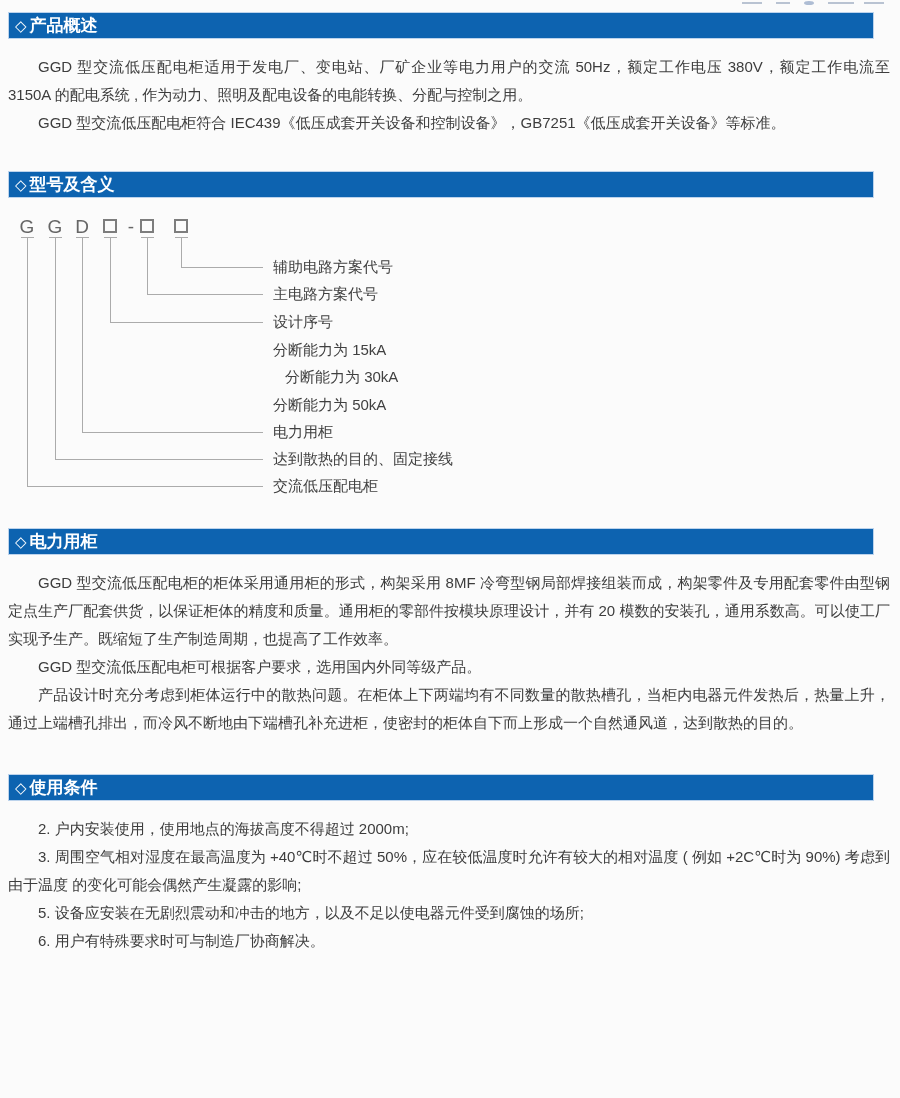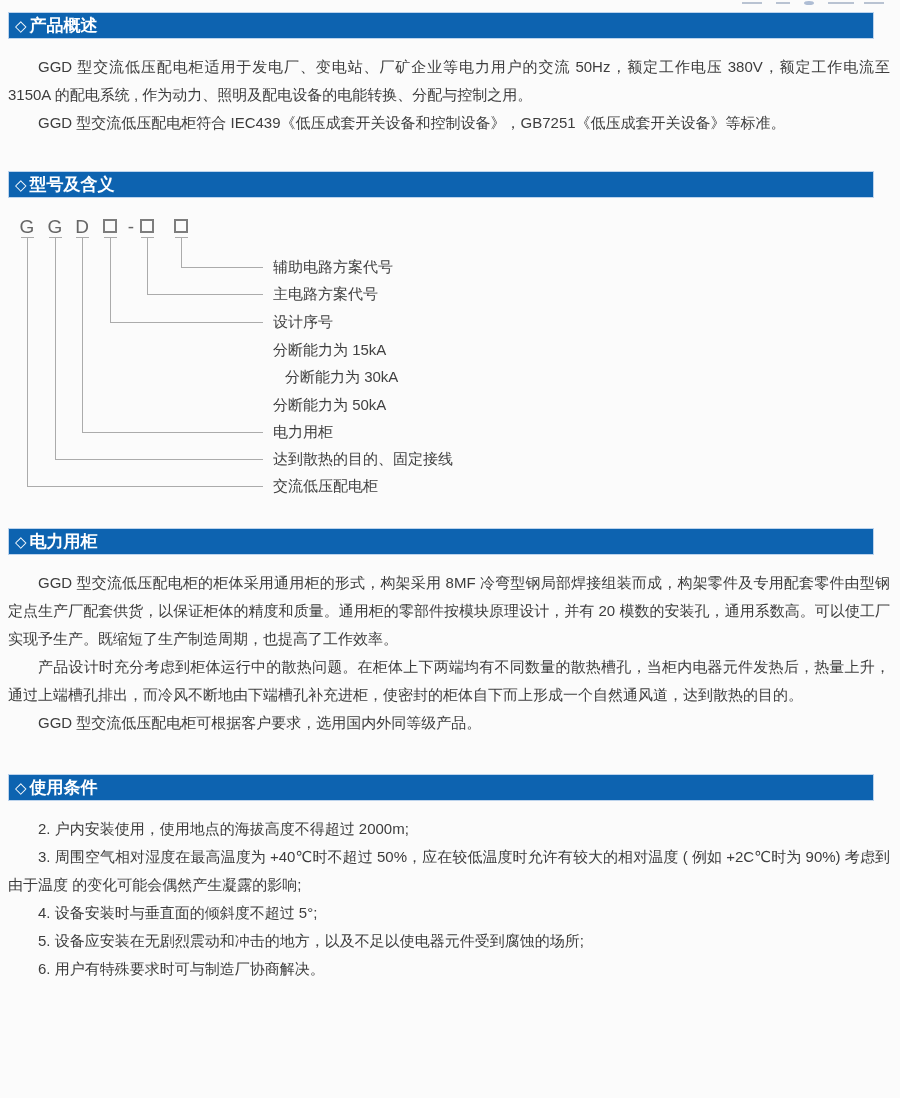--- a/index.html
+++ b/index.html
@@ -105,27 +105,26 @@
     <div class="dg-vline" style="left: 27px; top: 40px; height: 248px;"></div>
     <div class="dg-hline" style="left: 27px; top: 288px; width: 236px;"></div>
   </div>
 
 <div class="bar b3">
   <span class="diamond">◇</span>
   <span>电力用柜</span>
 </div>
 <div class="sec-content">
   <p>GGD 型交流低压配电柜的柜体采用通用柜的形式，构架采用 8MF 冷弯型钢局部焊接组装而成，构架零件及专用配套零件由型钢定点生产厂配套供货，以保证柜体的精度和质量。通用柜的零部件按模块原理设计，并有 20 模数的安装孔，通用系数高。可以使工厂实现予生产。既缩短了生产制造周期，也提高了工作效率。</p>
+  <p>GGD 型交流低压配电柜可根据客户要求，选用国内外同等级产品。</p>
   <p>产品设计时充分考虑到柜体运行中的散热问题。在柜体上下两端均有不同数量的散热槽孔，当柜内电器元件发热后，热量上升，通过上端槽孔排出，而冷风不断地由下端槽孔补充进柜，使密封的柜体自下而上形成一个自然通风道，达到散热的目的。</p>
-  <p>GGD 型交流低压配电柜可根据客户要求，选用国内外同等级产品。</p>
 </div>
 
 <div class="bar b4">
   <span class="diamond">◇</span>
   <span>使用条件</span>
 </div>
 <div class="cond-list">
   <p>2. 户内安装使用，使用地点的海拔高度不得超过 2000m;</p>
   <p>3. 周围空气相对湿度在最高温度为 +40℃时不超过 50%，应在较低温度时允许有较大的相对温度 ( 例如 +2C℃时为 90%) 考虑到由于温度 的变化可能会偶然产生凝露的影响;</p>
-  <p>4. 设备安装时与垂直面的倾斜度不超过 5°;</p>
   <p>5. 设备应安装在无剧烈震动和冲击的地方，以及不足以使电器元件受到腐蚀的场所;</p>
   <p>6. 用户有特殊要求时可与制造厂协商解决。</p>
 </div>
 
 </body></html>

